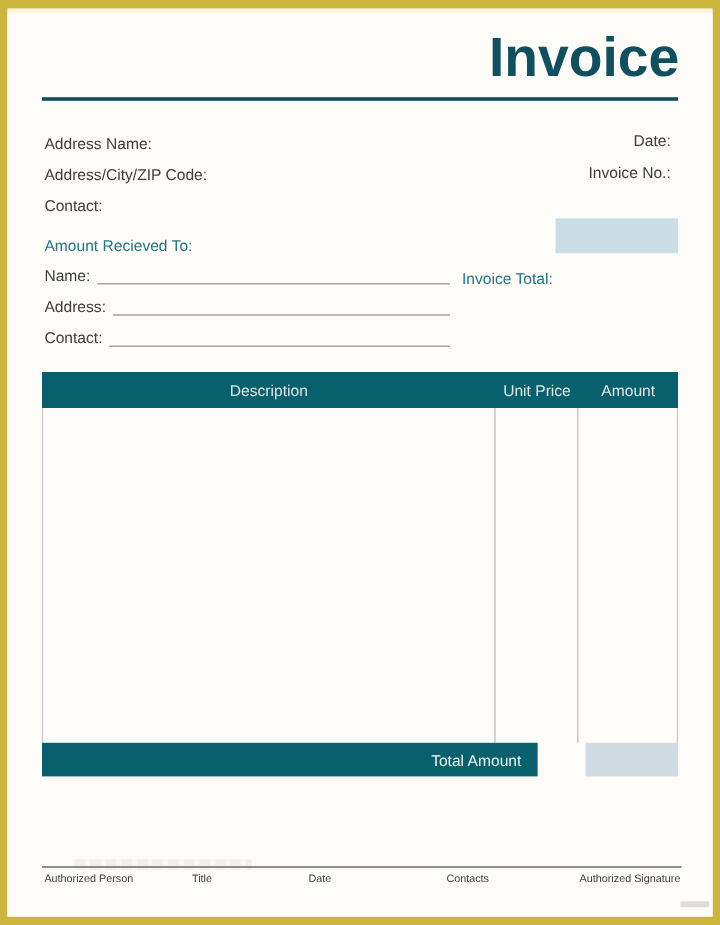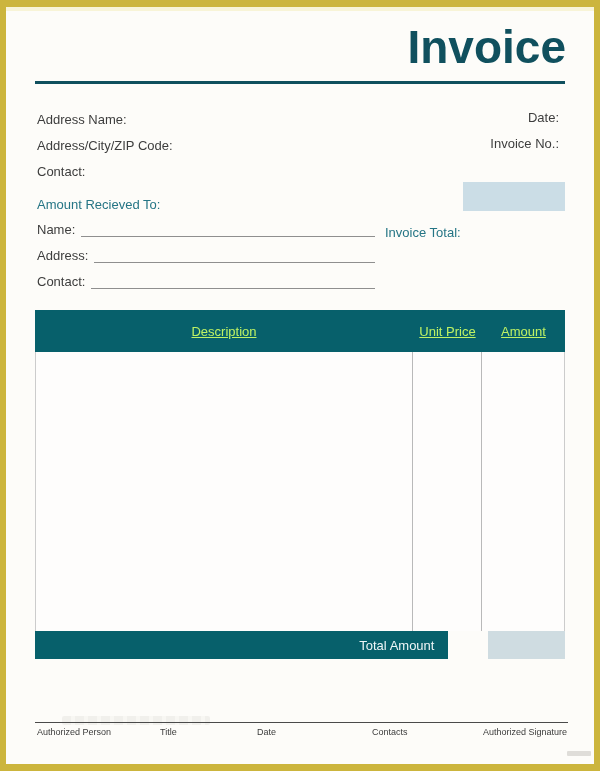--- a/index.html
+++ b/index.html
@@ -46,21 +46,21 @@
   .received-label{top:197px;}
   .invtotal-label{position:absolute;left:385px;top:193px;margin-top:32px;}
   .invtotal-box{position:absolute;left:463px;top:182px;width:102px;height:29px;background:#cbdde6;}
 
   .name-row{top:222px;width:338px;}
   .address-row{top:248px;width:338px;}
   .contact2-row{top:274px;width:338px;}
 
   
   .items{position:absolute;left:35px;top:310px;width:530px;}
-  .items-header{display:flex;height:42px;background:#07606b;color:#bef264;font-size:13px;text-decoration:underline;}
+  .items-header{display:flex;height:30px;background:#07606b;color:#e5e5e5;font-size:13px;}
   .items-header .cell{display:flex;align-items:center;justify-content:center;}
   .cell-desc{width:378px;}
   .cell-unit{width:69px;}
   .cell-amt{width:83px;}
   .items-body{
     display:flex;height:279px;background:#fefdfc;
     border-left:1px solid #cccccc;border-right:1px solid #cccccc;
     box-sizing:border-box;
   }
   .items-body .bcell{box-sizing:border-box;height:100%;}

